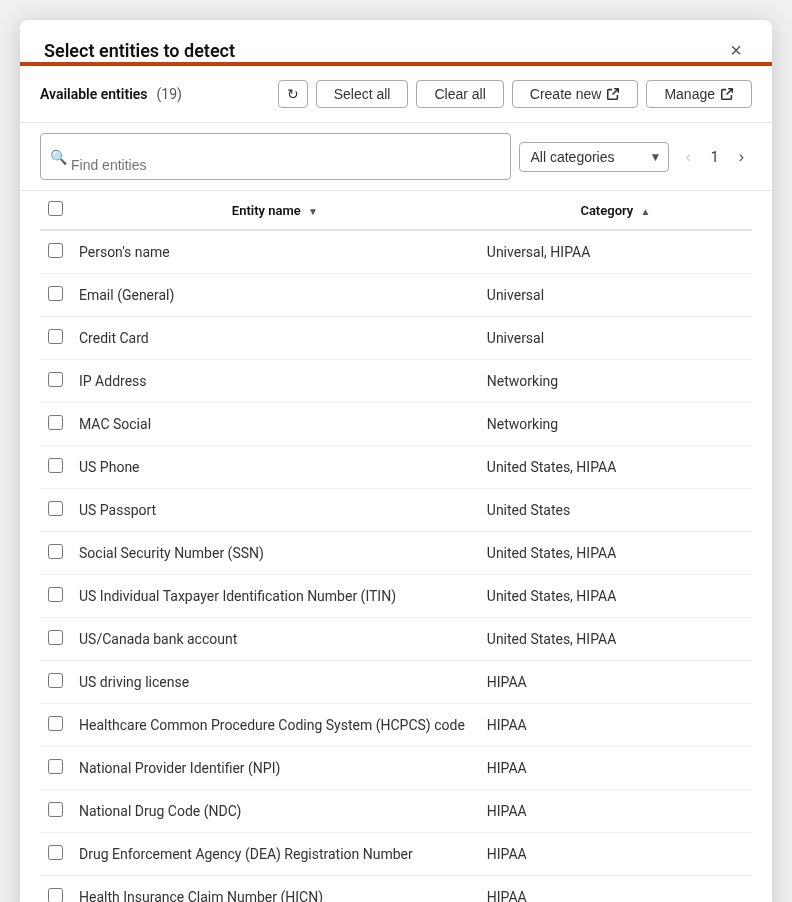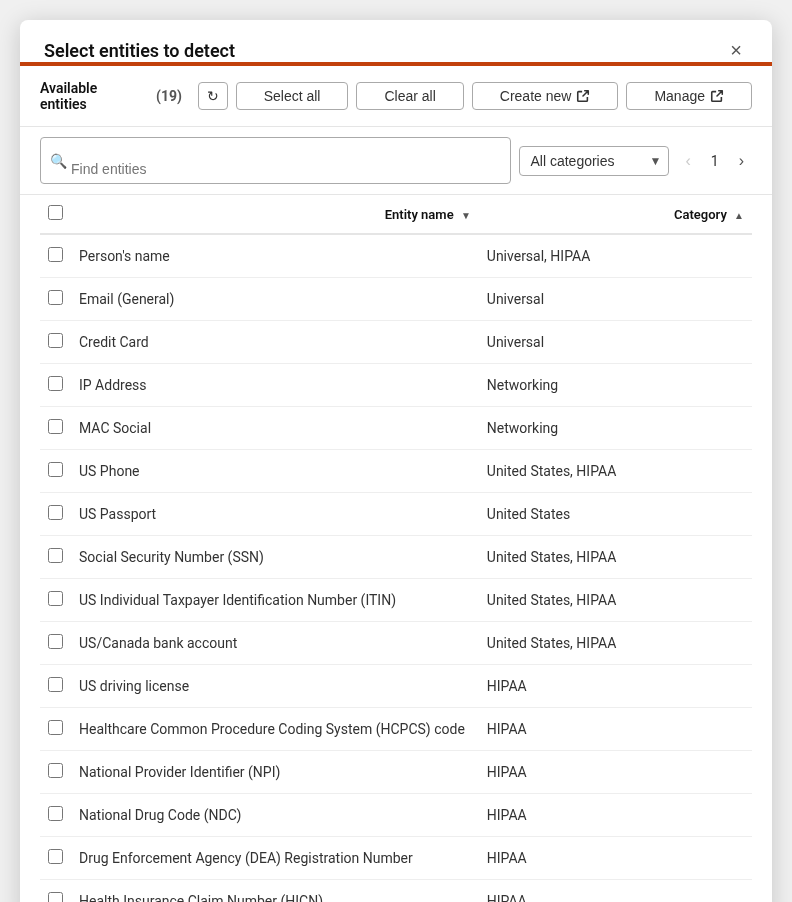--- a/index.html
+++ b/index.html
@@ -54,40 +54,40 @@
     }
     .toolbar-title {
       font-size: 14px;
       font-weight: 600;
       color: #111;
       margin-right: 1px;
     }
     .entity-count {
       font-size: 14px;
       color: #555;
-      font-weight: 700;
+      font-weight: 400;
     }
     .spacer { flex: 1; }
     .icon-btn {
       background: #fff;
       border: 1px solid #aaa;
       border-radius: 4px;
       padding: 5px 8px;
       cursor: pointer;
       font-size: 14px;
       color: #333;
       display: flex;
       align-items: center;
       justify-content: center;
     }
     .text-btn {
       background: #fff;
       border: 1px solid #aaa;
       border-radius: 4px;
-      padding: 5px 27px;
+      padding: 5px 17px;
       cursor: pointer;
       font-size: 14px;
       color: #333;
       display: flex;
       align-items: center;
       gap: 5px;
       white-space: nowrap;
     }
     .external-icon {
       display: inline-block;
@@ -172,21 +172,21 @@
     }
     table {
       width: 100%;
       border-collapse: collapse;
     }
     thead tr {
       border-bottom: 2px solid #e5e5e5;
     }
     thead th {
       padding: 10px 8px;
-      text-align: right;
+      text-align: center;
       font-size: 13px;
       font-weight: 600;
       color: #111;
       cursor: pointer;
       user-select: none;
     }
     thead th:first-child {
       width: 40px;
     }
     .th-entity {

